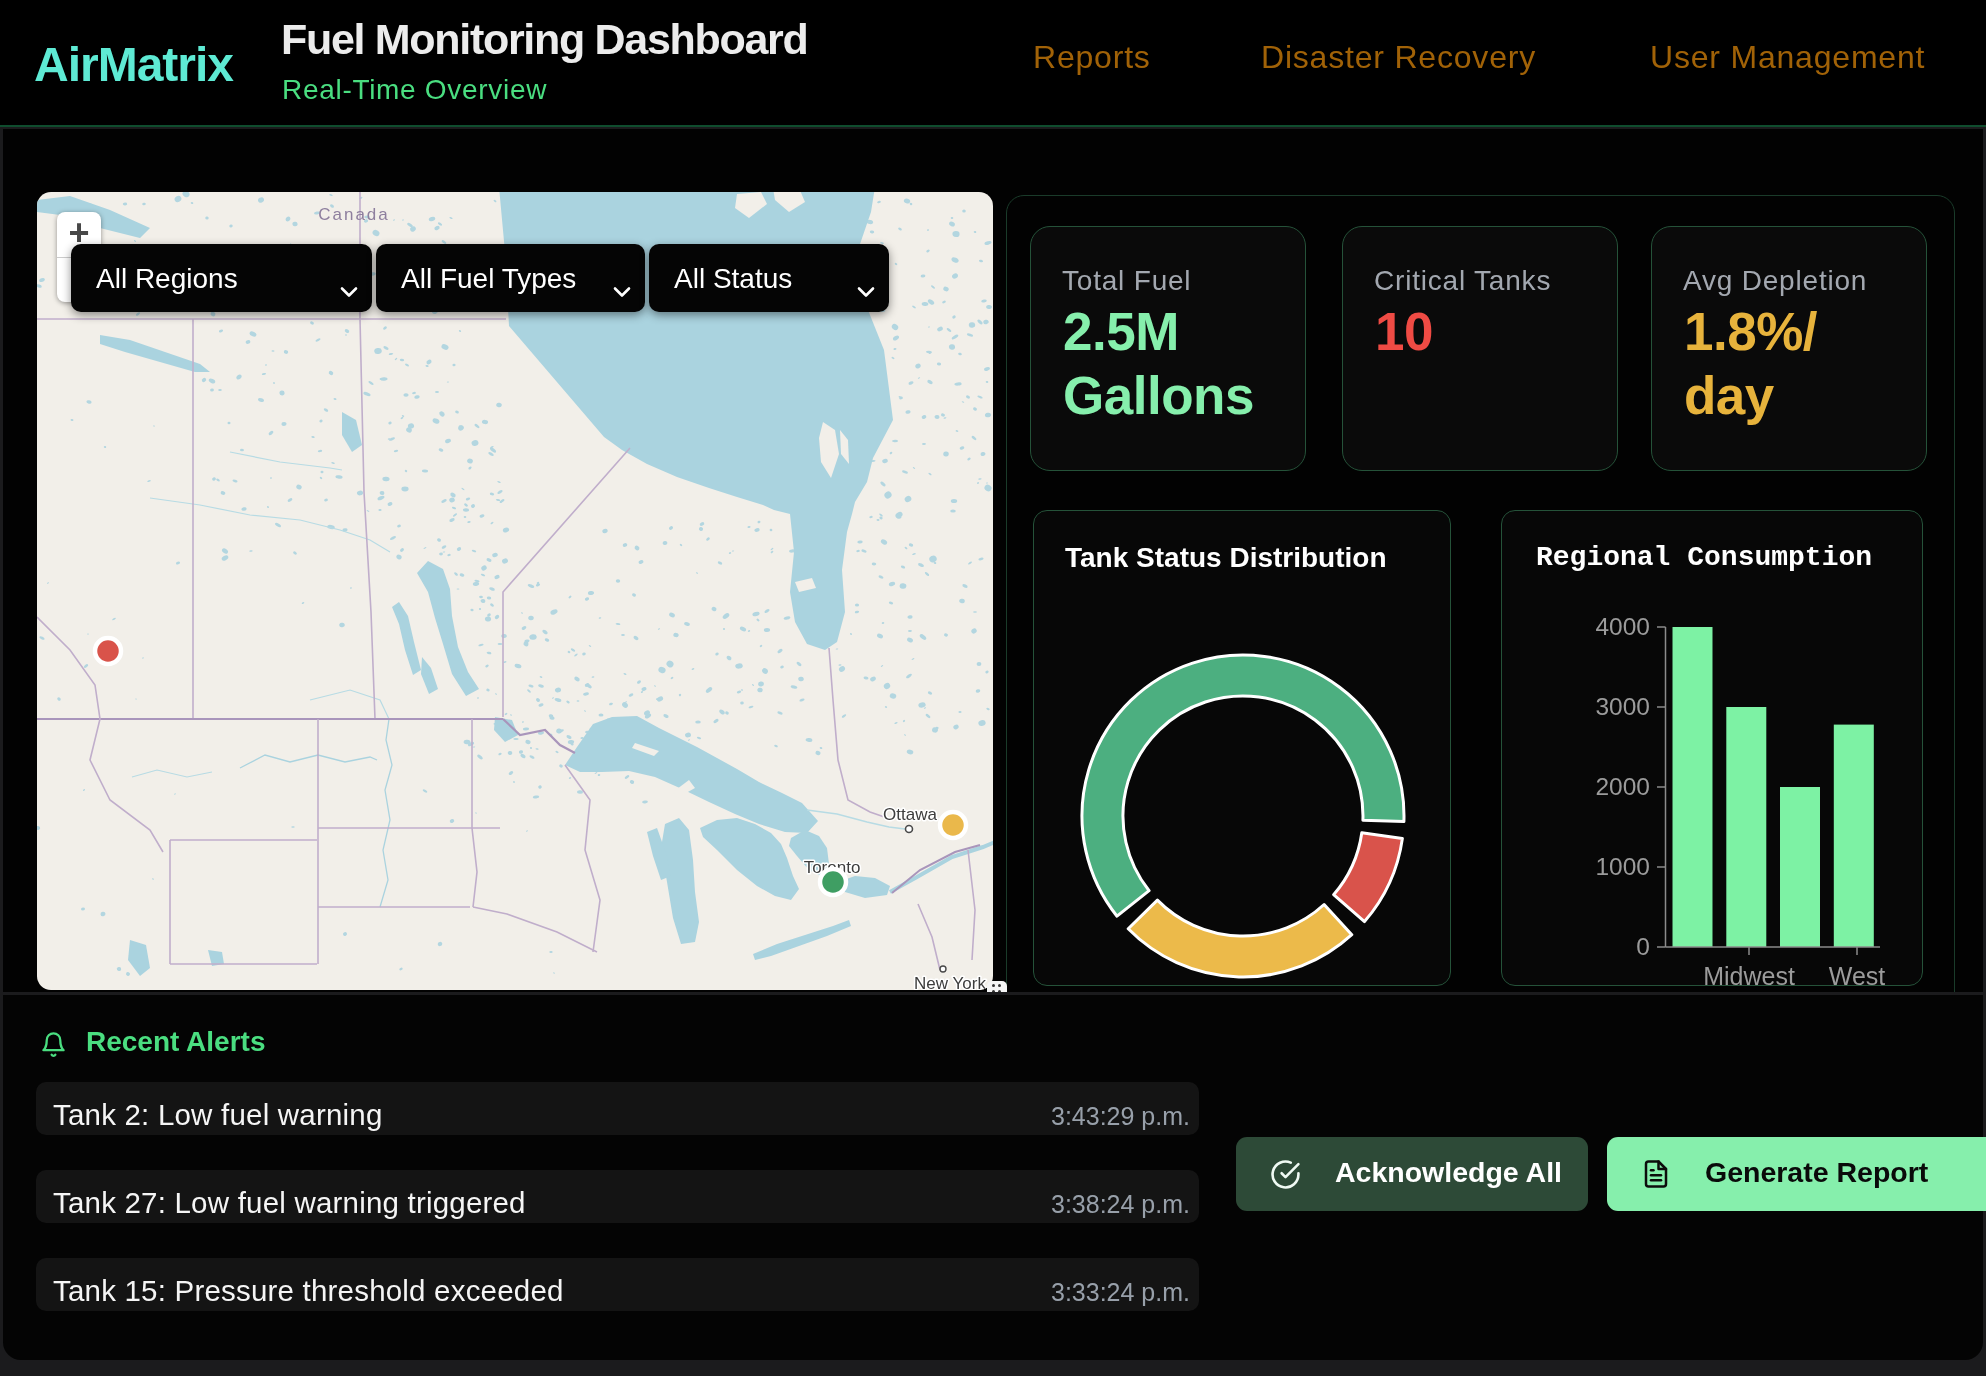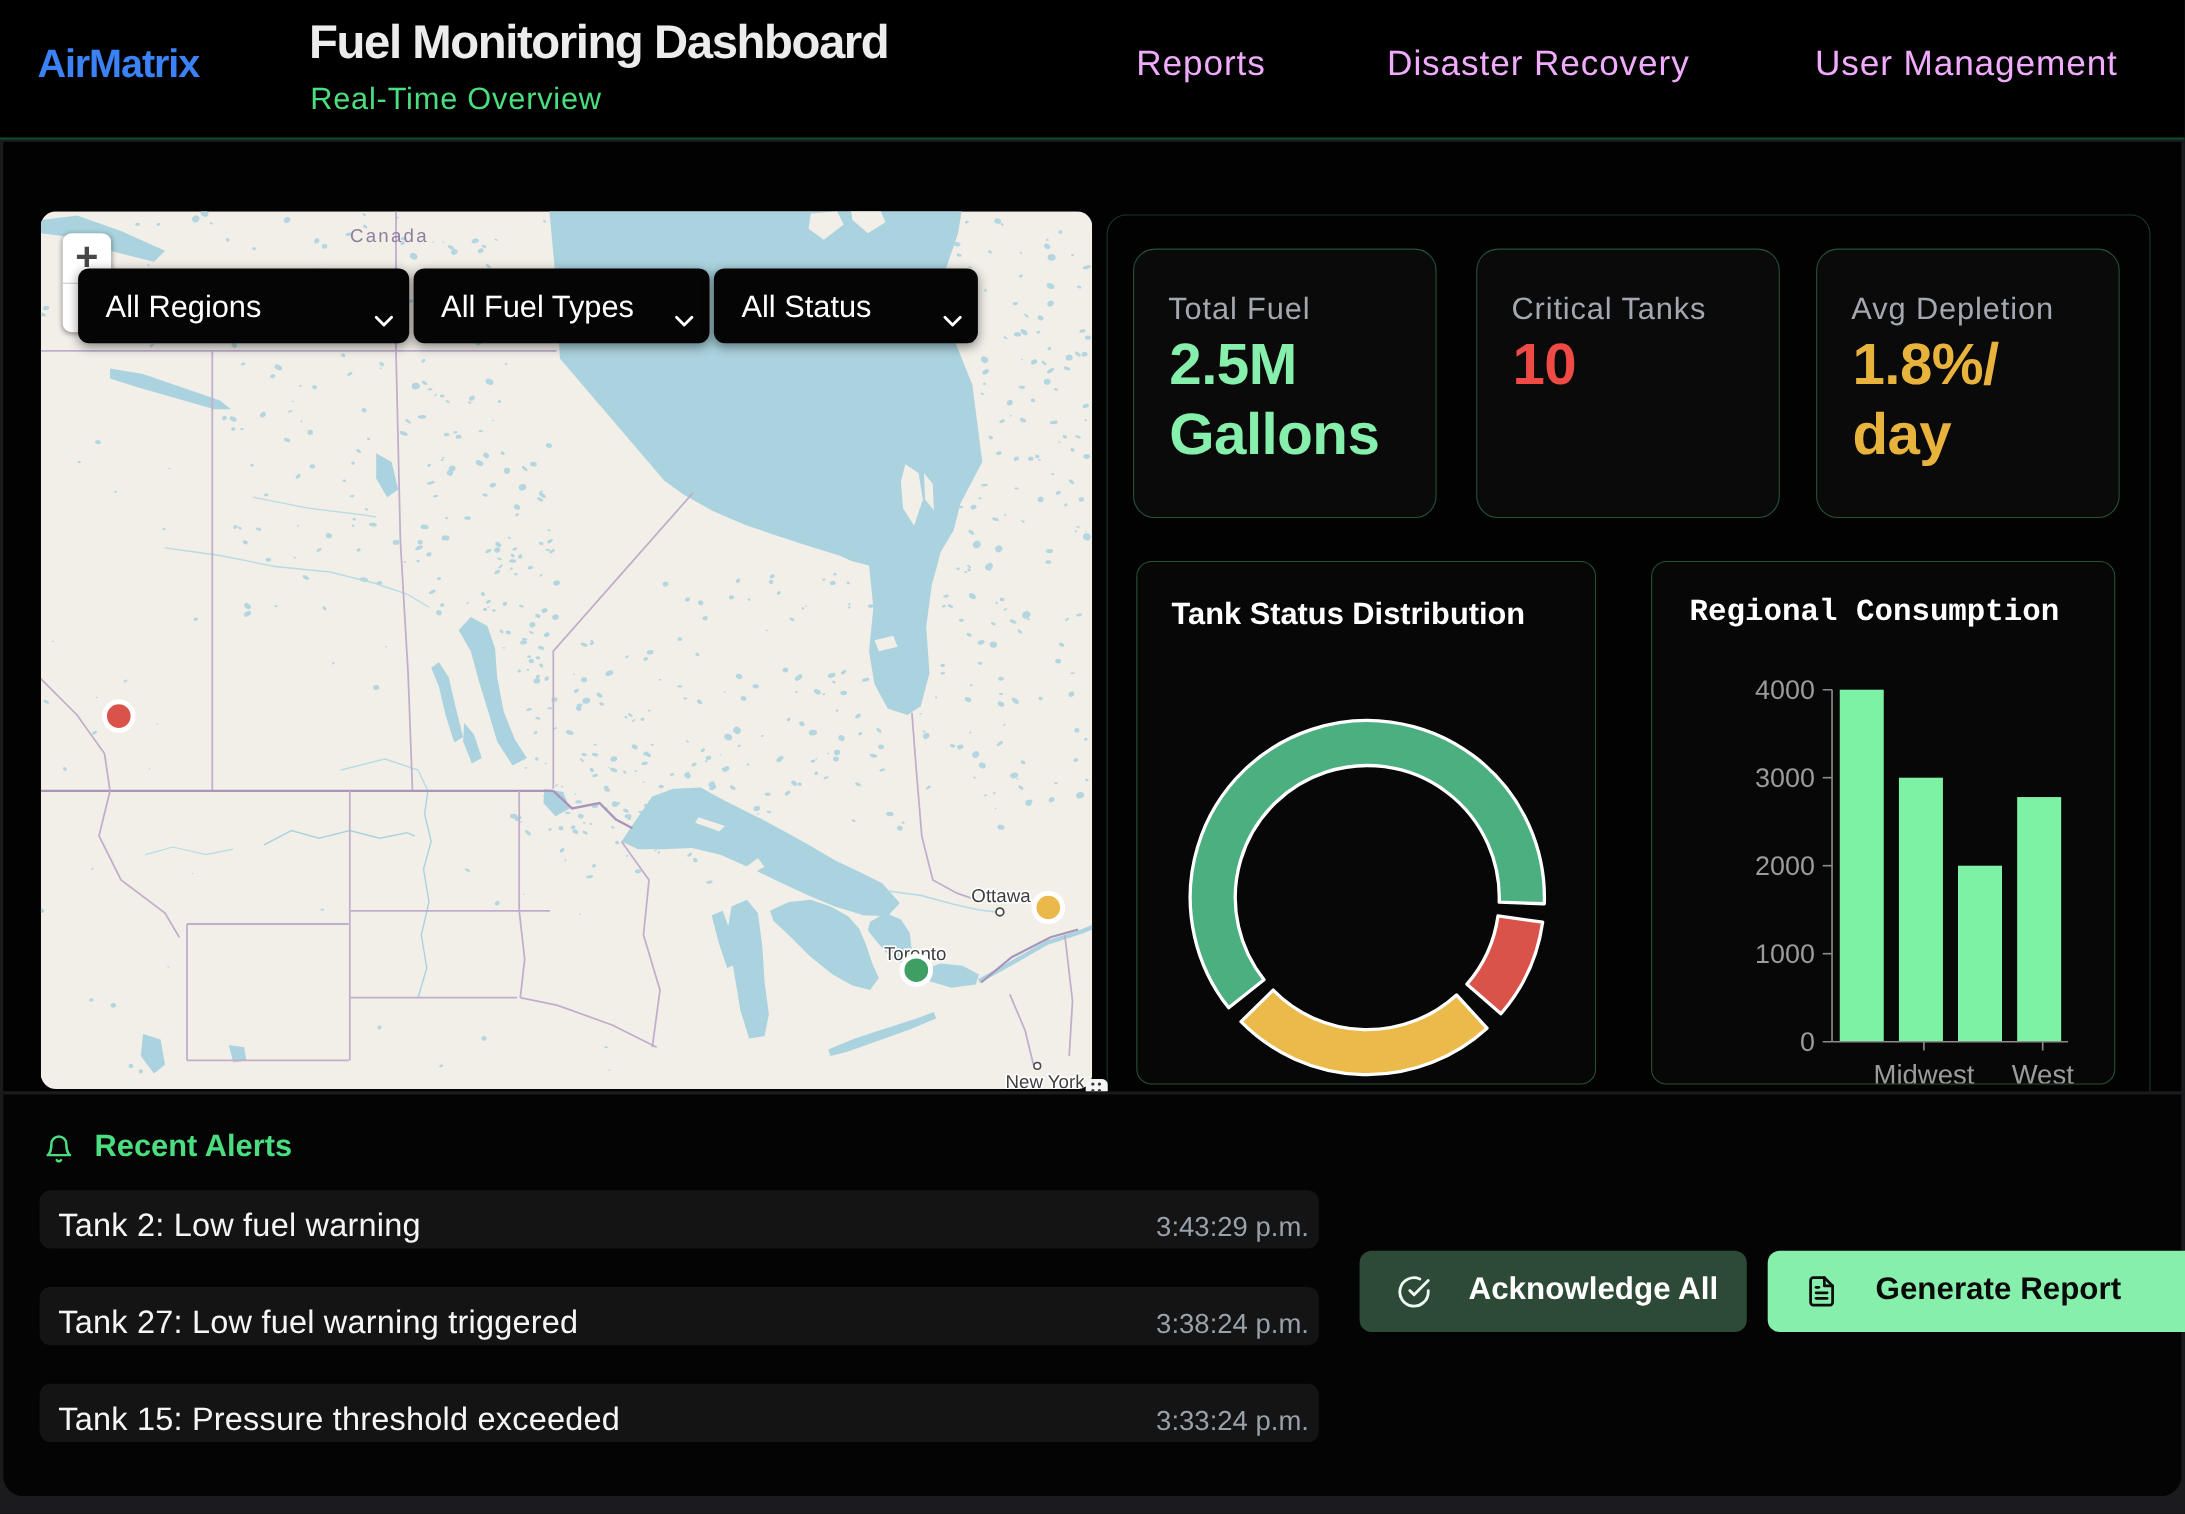--- a/index.html
+++ b/index.html
@@ -1,21 +1,21 @@
 <!DOCTYPE html>
 <html><head><meta charset="utf-8">
 <style>
 * { margin:0; padding:0; box-sizing:border-box; }
 html,body { width:1986px; height:1376px; background:#1b1b1d; font-family:"Liberation Sans",sans-serif; overflow:hidden; }
 .abs { position:absolute; }
 .hdr { position:absolute; left:0; top:0; width:1986px; height:127px; background:#000; border-bottom:2px solid #0f4d2e; z-index:5; }
-.logo { position:absolute; left:34px; top:37px; font-size:36px; font-weight:bold; letter-spacing:-1px; color:#3b82f6; }
+.logo { position:absolute; left:34px; top:37px; font-size:48px; font-weight:bold; letter-spacing:-1px; color:#5eead4; }
 .htitle { position:absolute; left:281px; top:15px; font-size:43px; font-weight:bold; letter-spacing:-1.3px; color:#ececec; }
 .hsub { position:absolute; left:282px; top:74px; font-size:28px; letter-spacing:0.7px; color:#4ade80; }
-.nav { position:absolute; top:39px; font-size:32px; letter-spacing:0.8px; color:#f0abfc; }
+.nav { position:absolute; top:39px; font-size:32px; letter-spacing:0.8px; color:#a16207; }
 .main { position:absolute; left:3px; top:129px; width:1980px; height:863px; background:#020202; overflow:hidden; }
 .map { position:absolute; left:34px; top:63px; width:956px; height:798px; border-radius:14px; overflow:hidden; }
 .zoomctl { position:absolute; left:20px; top:20px; width:44px; height:90px; background:#fff; border-radius:8px; box-shadow:0 1px 5px rgba(0,0,0,.4); z-index:1; }
 .zoomctl .zline { position:absolute; left:0; top:45px; width:44px; height:1px; background:#ccc; }
 .zoomctl .plus { position:absolute; width:44px; top:0px; text-align:center; font-size:36px; font-weight:bold; color:#474747; }
 .dd { position:absolute; top:52px; height:68px; background:#050505; border-radius:10px; color:#fff; font-size:28px; z-index:2; box-shadow:0 3px 10px rgba(0,0,0,.45); }
 .dd span { position:absolute; left:25px; top:19px; white-space:nowrap; }
 .dd .ch { position:absolute; right:13px; top:29px; }
 .rpanel { position:absolute; left:1003px; top:66px; width:949px; height:820px; border:1.5px solid #1a3b2a; border-radius:18px; background:#020202; }
 .scard { position:absolute; top:30px; width:276px; height:245px; background:#0a0a0a; border:1.5px solid #255239; border-radius:20px; }

